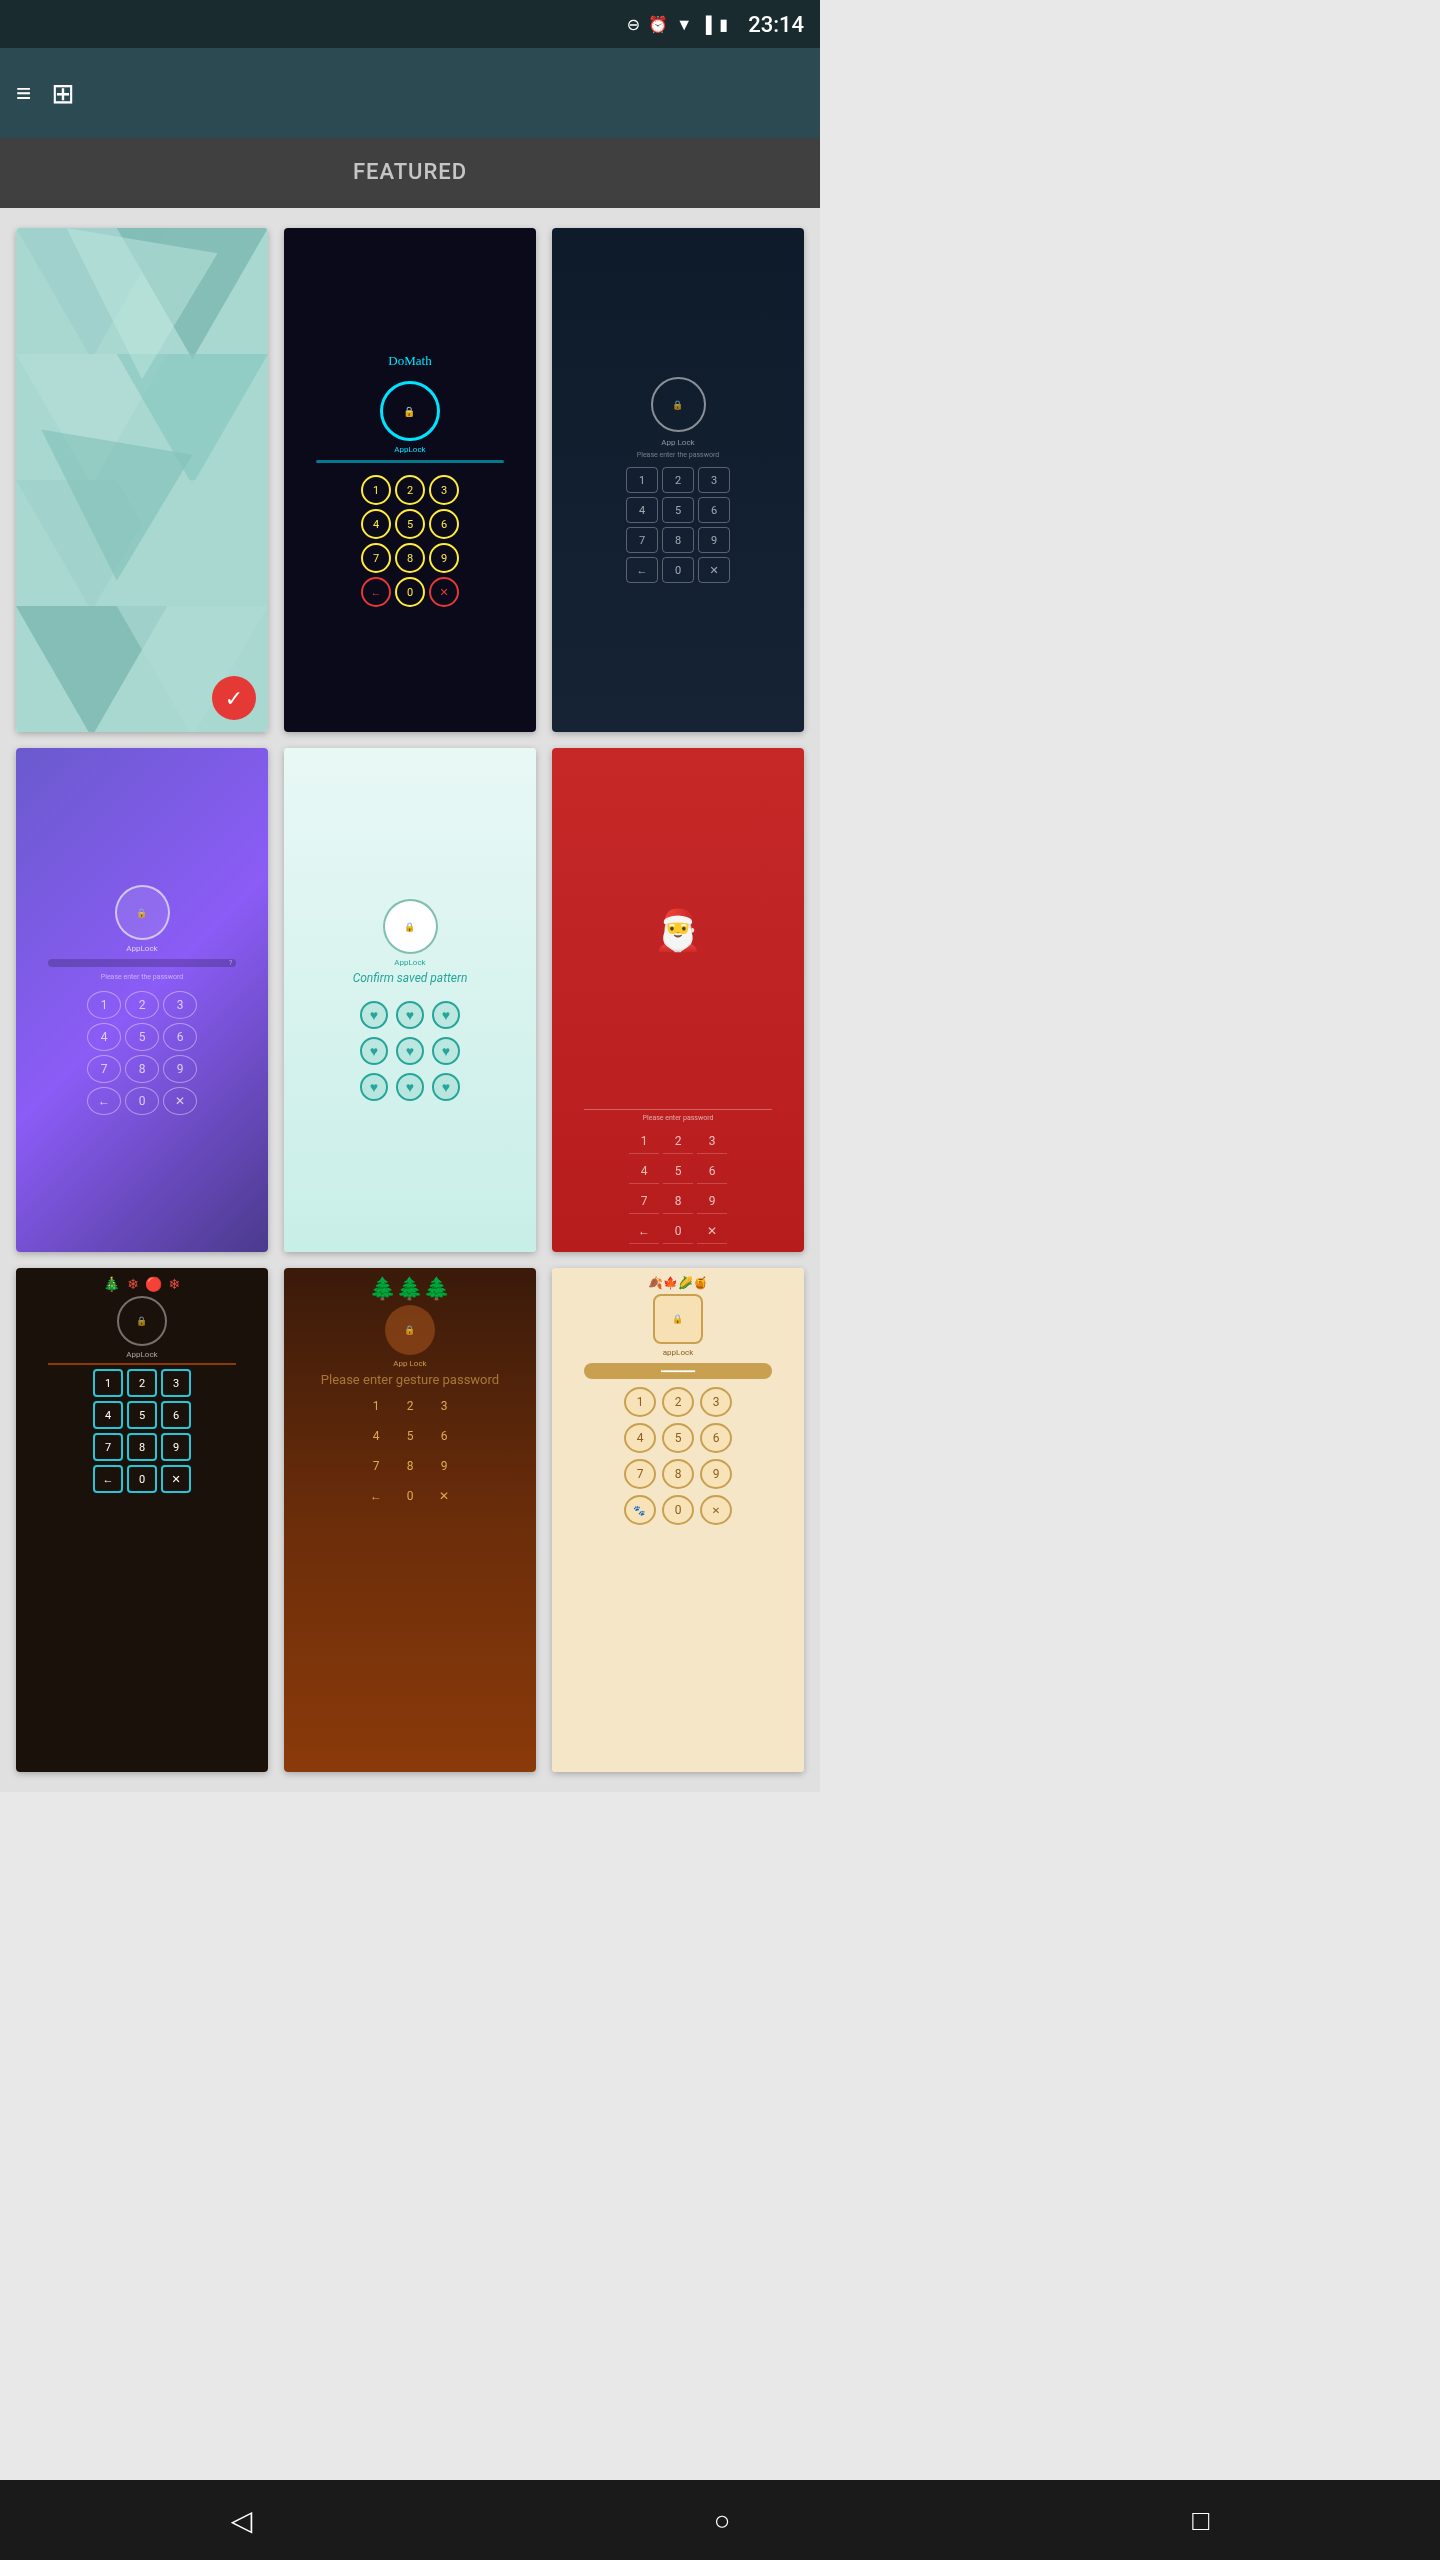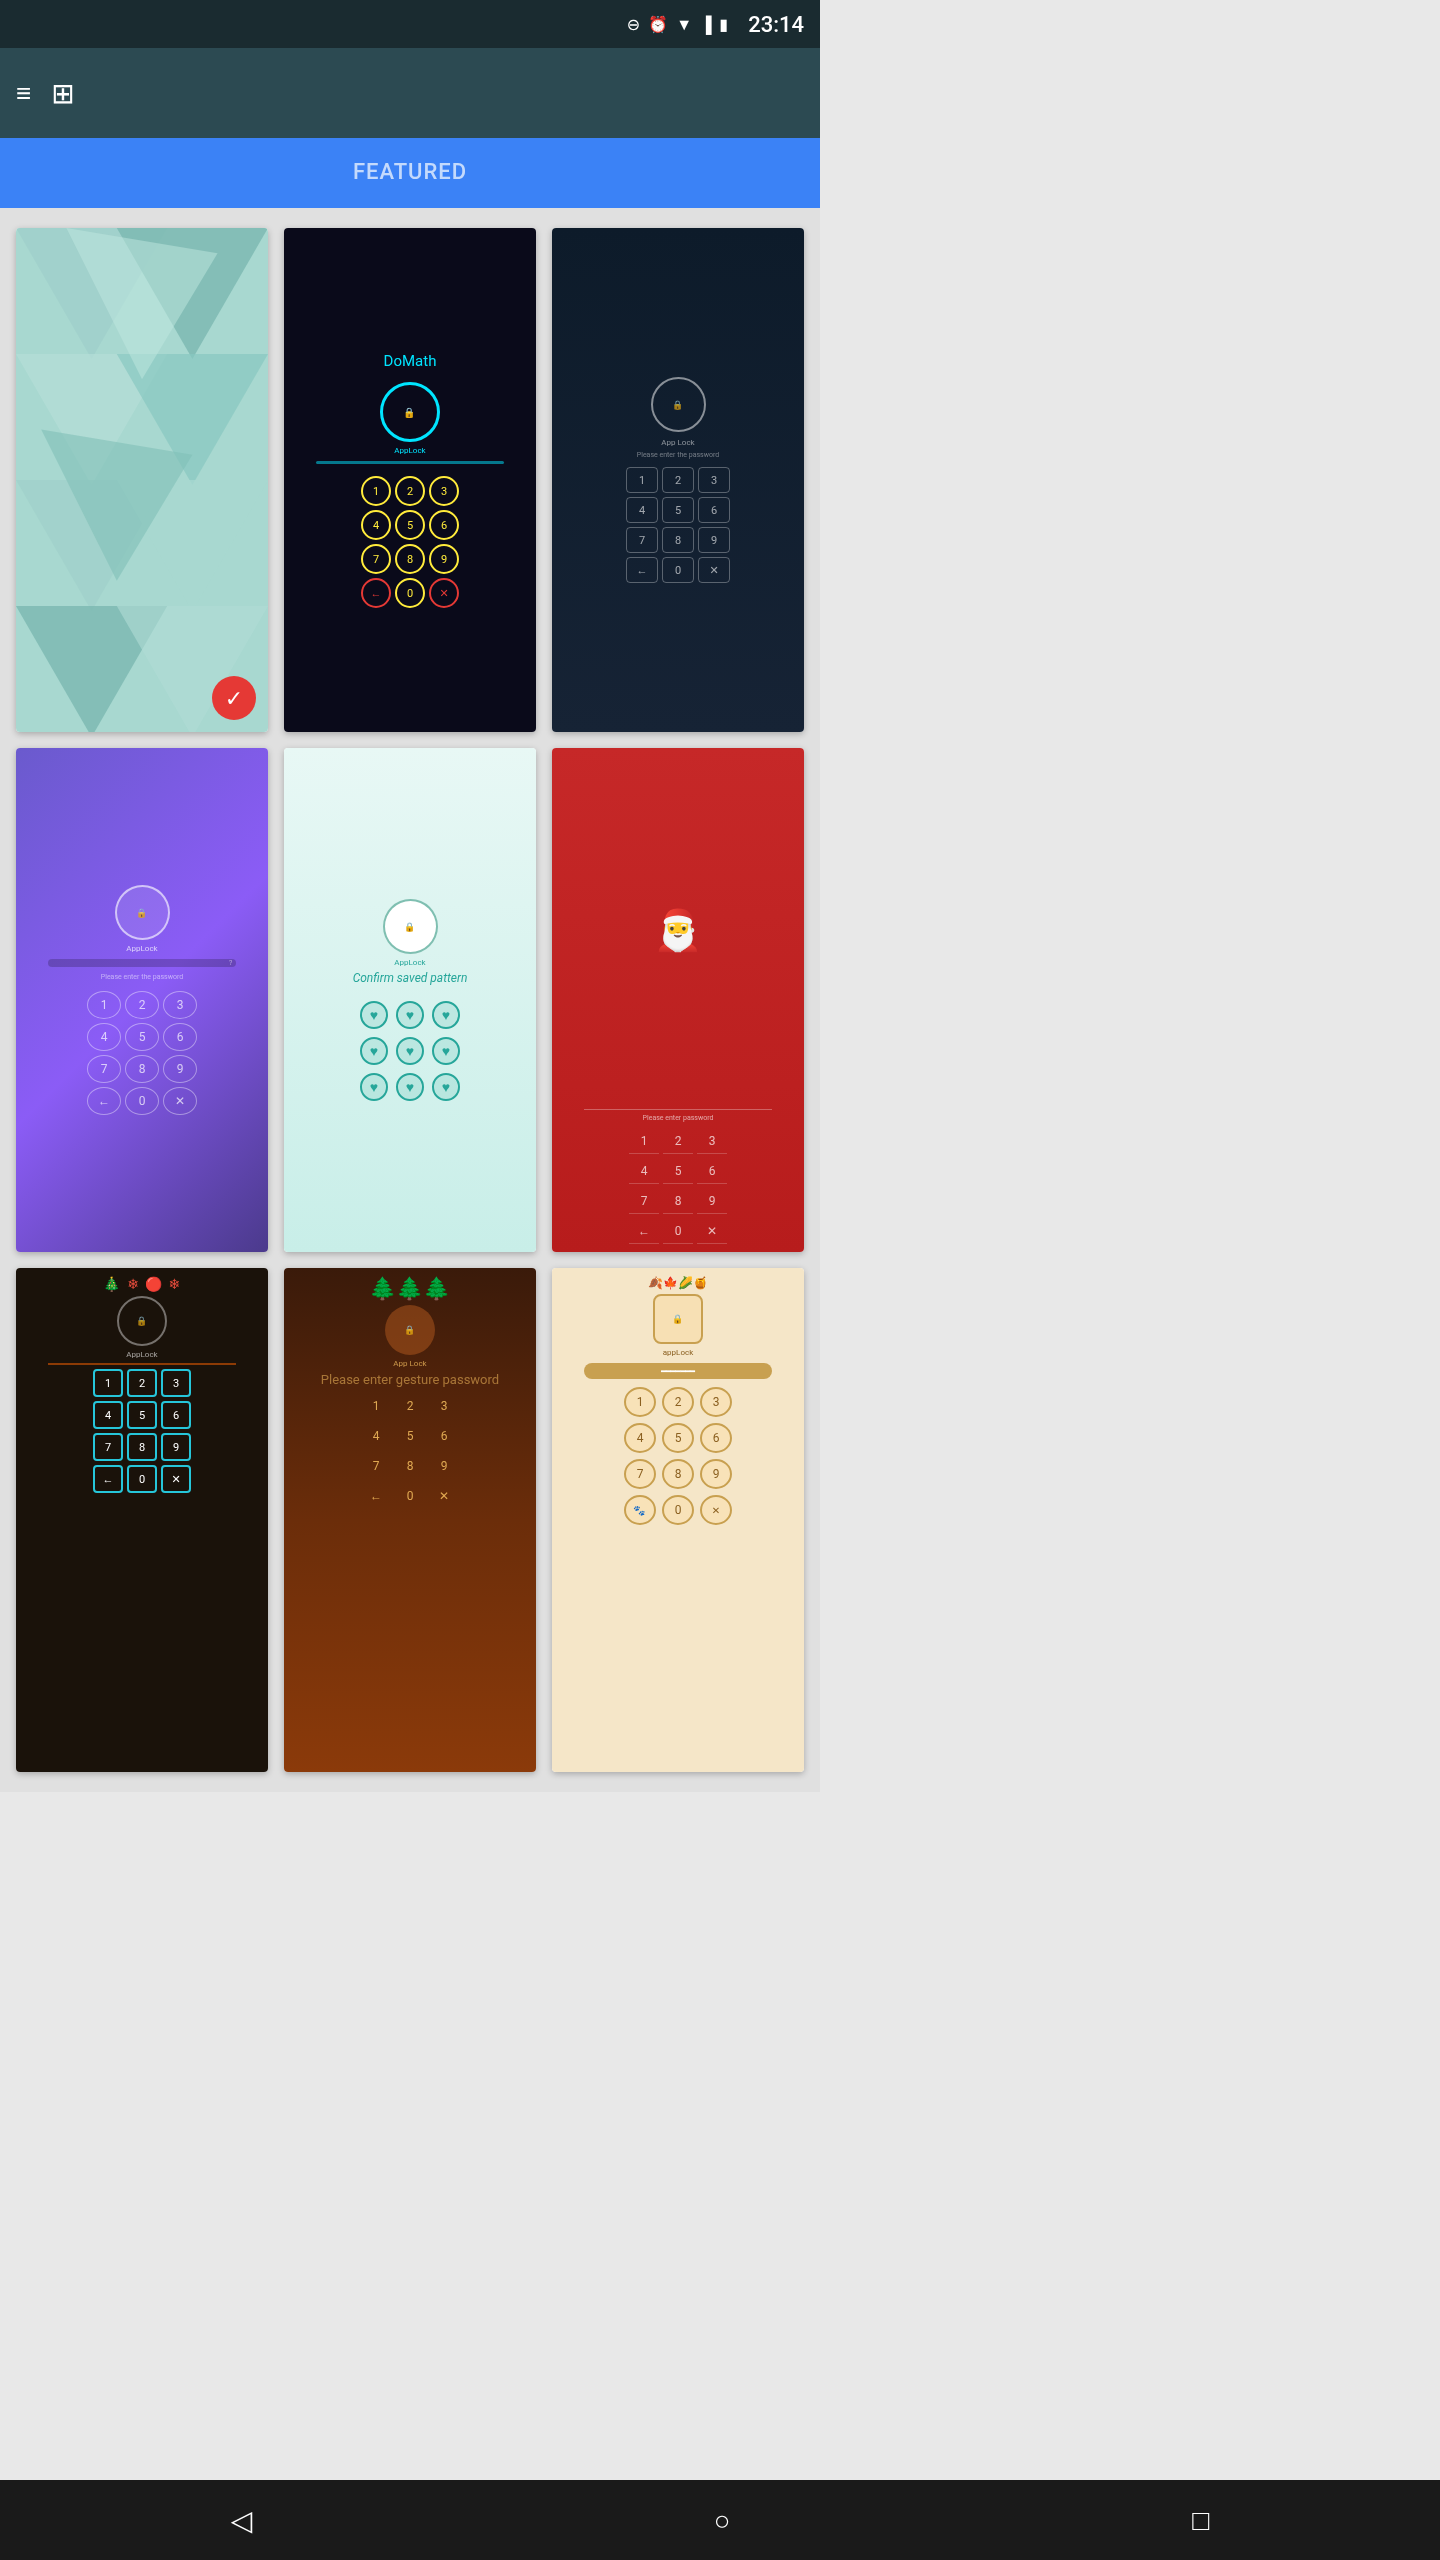--- a/index.html
+++ b/index.html
@@ -61,21 +61,21 @@
     .crop-icon {
       color: white;
       font-size: 28px;
       cursor: pointer;
     }
 
     
     .tabs {
       width: 100%;
       height: 70px;
-      background: #3b82f6;
+      background: #404040;
       display: flex;
       flex-direction: column;
     }
     .tab {
       flex: 1;
       display: flex;
       align-items: center;
       justify-content: center;
       color: rgba(255,255,255,0.7);
       font-size: 22px;
@@ -526,21 +526,21 @@
         <polygon points="40,150 100,150 70,202" fill="#b0dcd5" opacity="0.6"></polygon>
         <polygon points="20,0 80,10 50,60" fill="#c0e8e0" opacity="0.5"></polygon>
         <polygon points="10,80 70,90 40,140" fill="#80c0b8" opacity="0.6"></polygon>
       </svg>
       <div class="theme-1-checkmark">✓</div>
     </div>
   </div>
 
   <div class="theme-card">
     <div class="theme-2">
-      <div style="color:#00e5ff; font-size:15px; margin-bottom:12px;">DoMath</div>
+      <div style="color:#00e5ff; font-size:13px; margin-bottom:12px;font-family:Liberation Serif, serif;">DoMath</div>
       <div class="theme-2-logo">🔒</div>
       <div style="color:#00e5ff; font-size:8px; margin-bottom:6px;">AppLock</div>
       <div style="width:80%; height:3px; background: rgba(0,229,255,0.5); border-radius:2px; margin-bottom:6px;"></div>
       <div class="neon-keypad">
         <div class="neon-key">1</div>
         <div class="neon-key">2</div>
         <div class="neon-key">3</div>
         <div class="neon-key">4</div>
         <div class="neon-key">5</div>
         <div class="neon-key">6</div>

